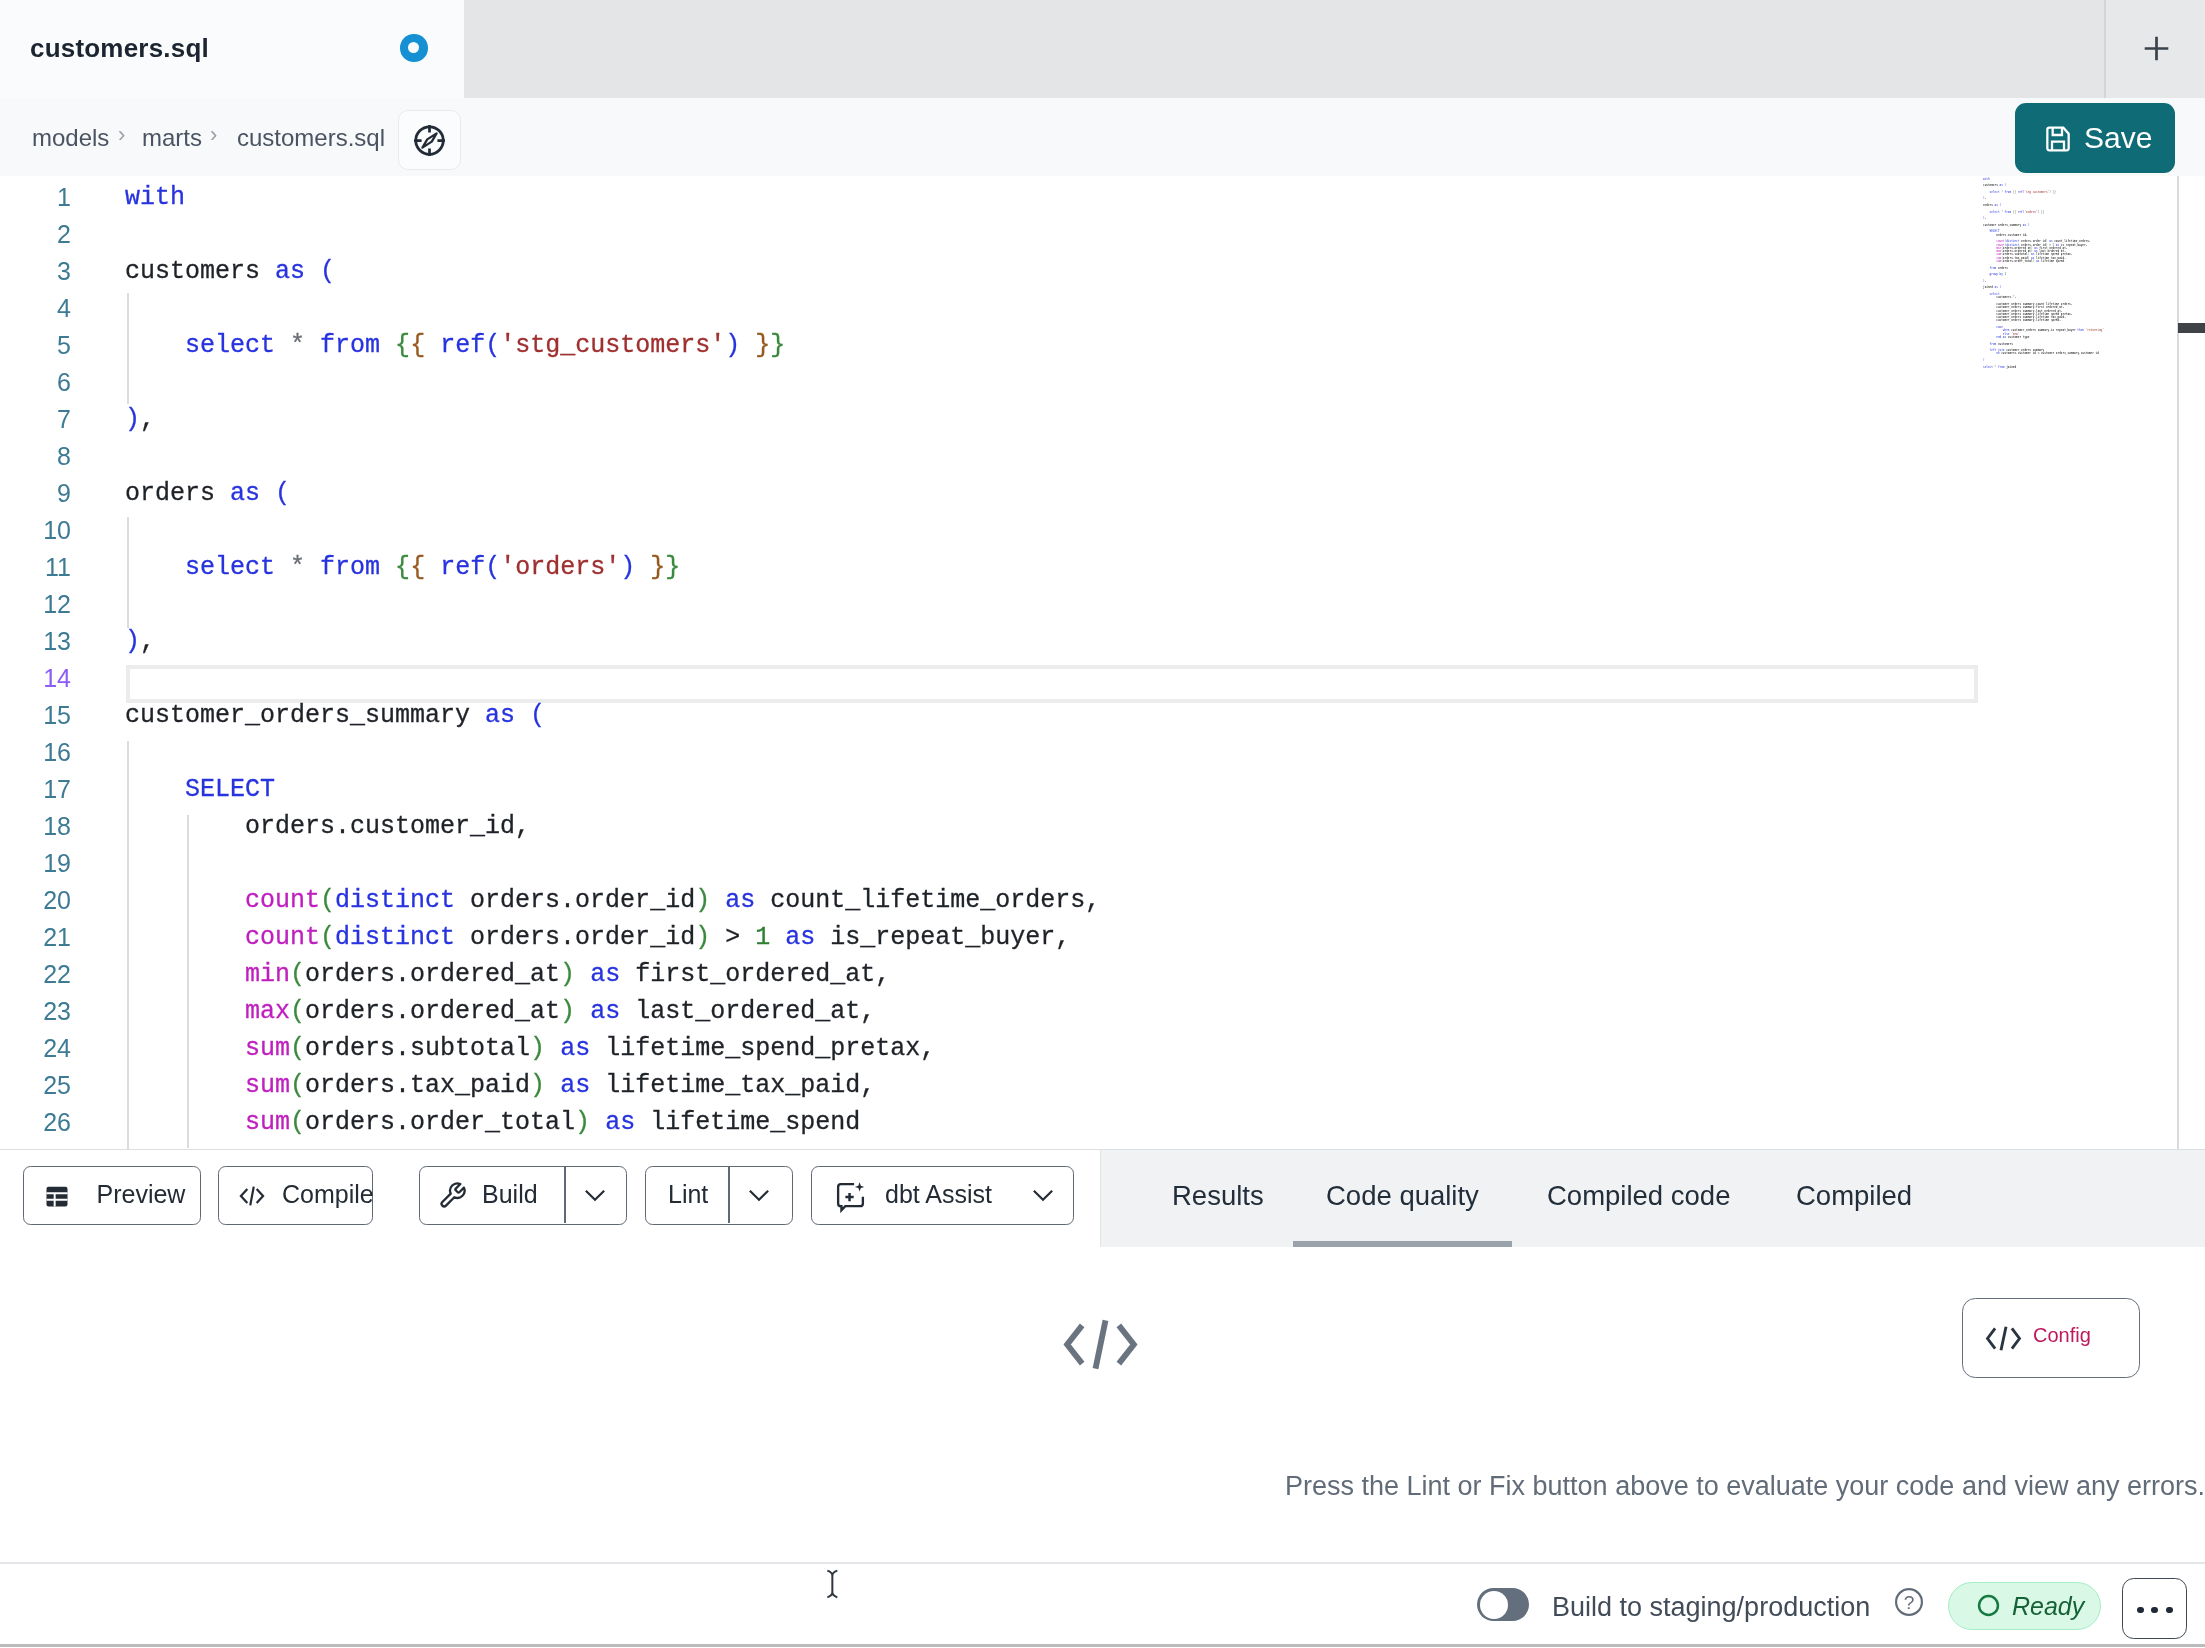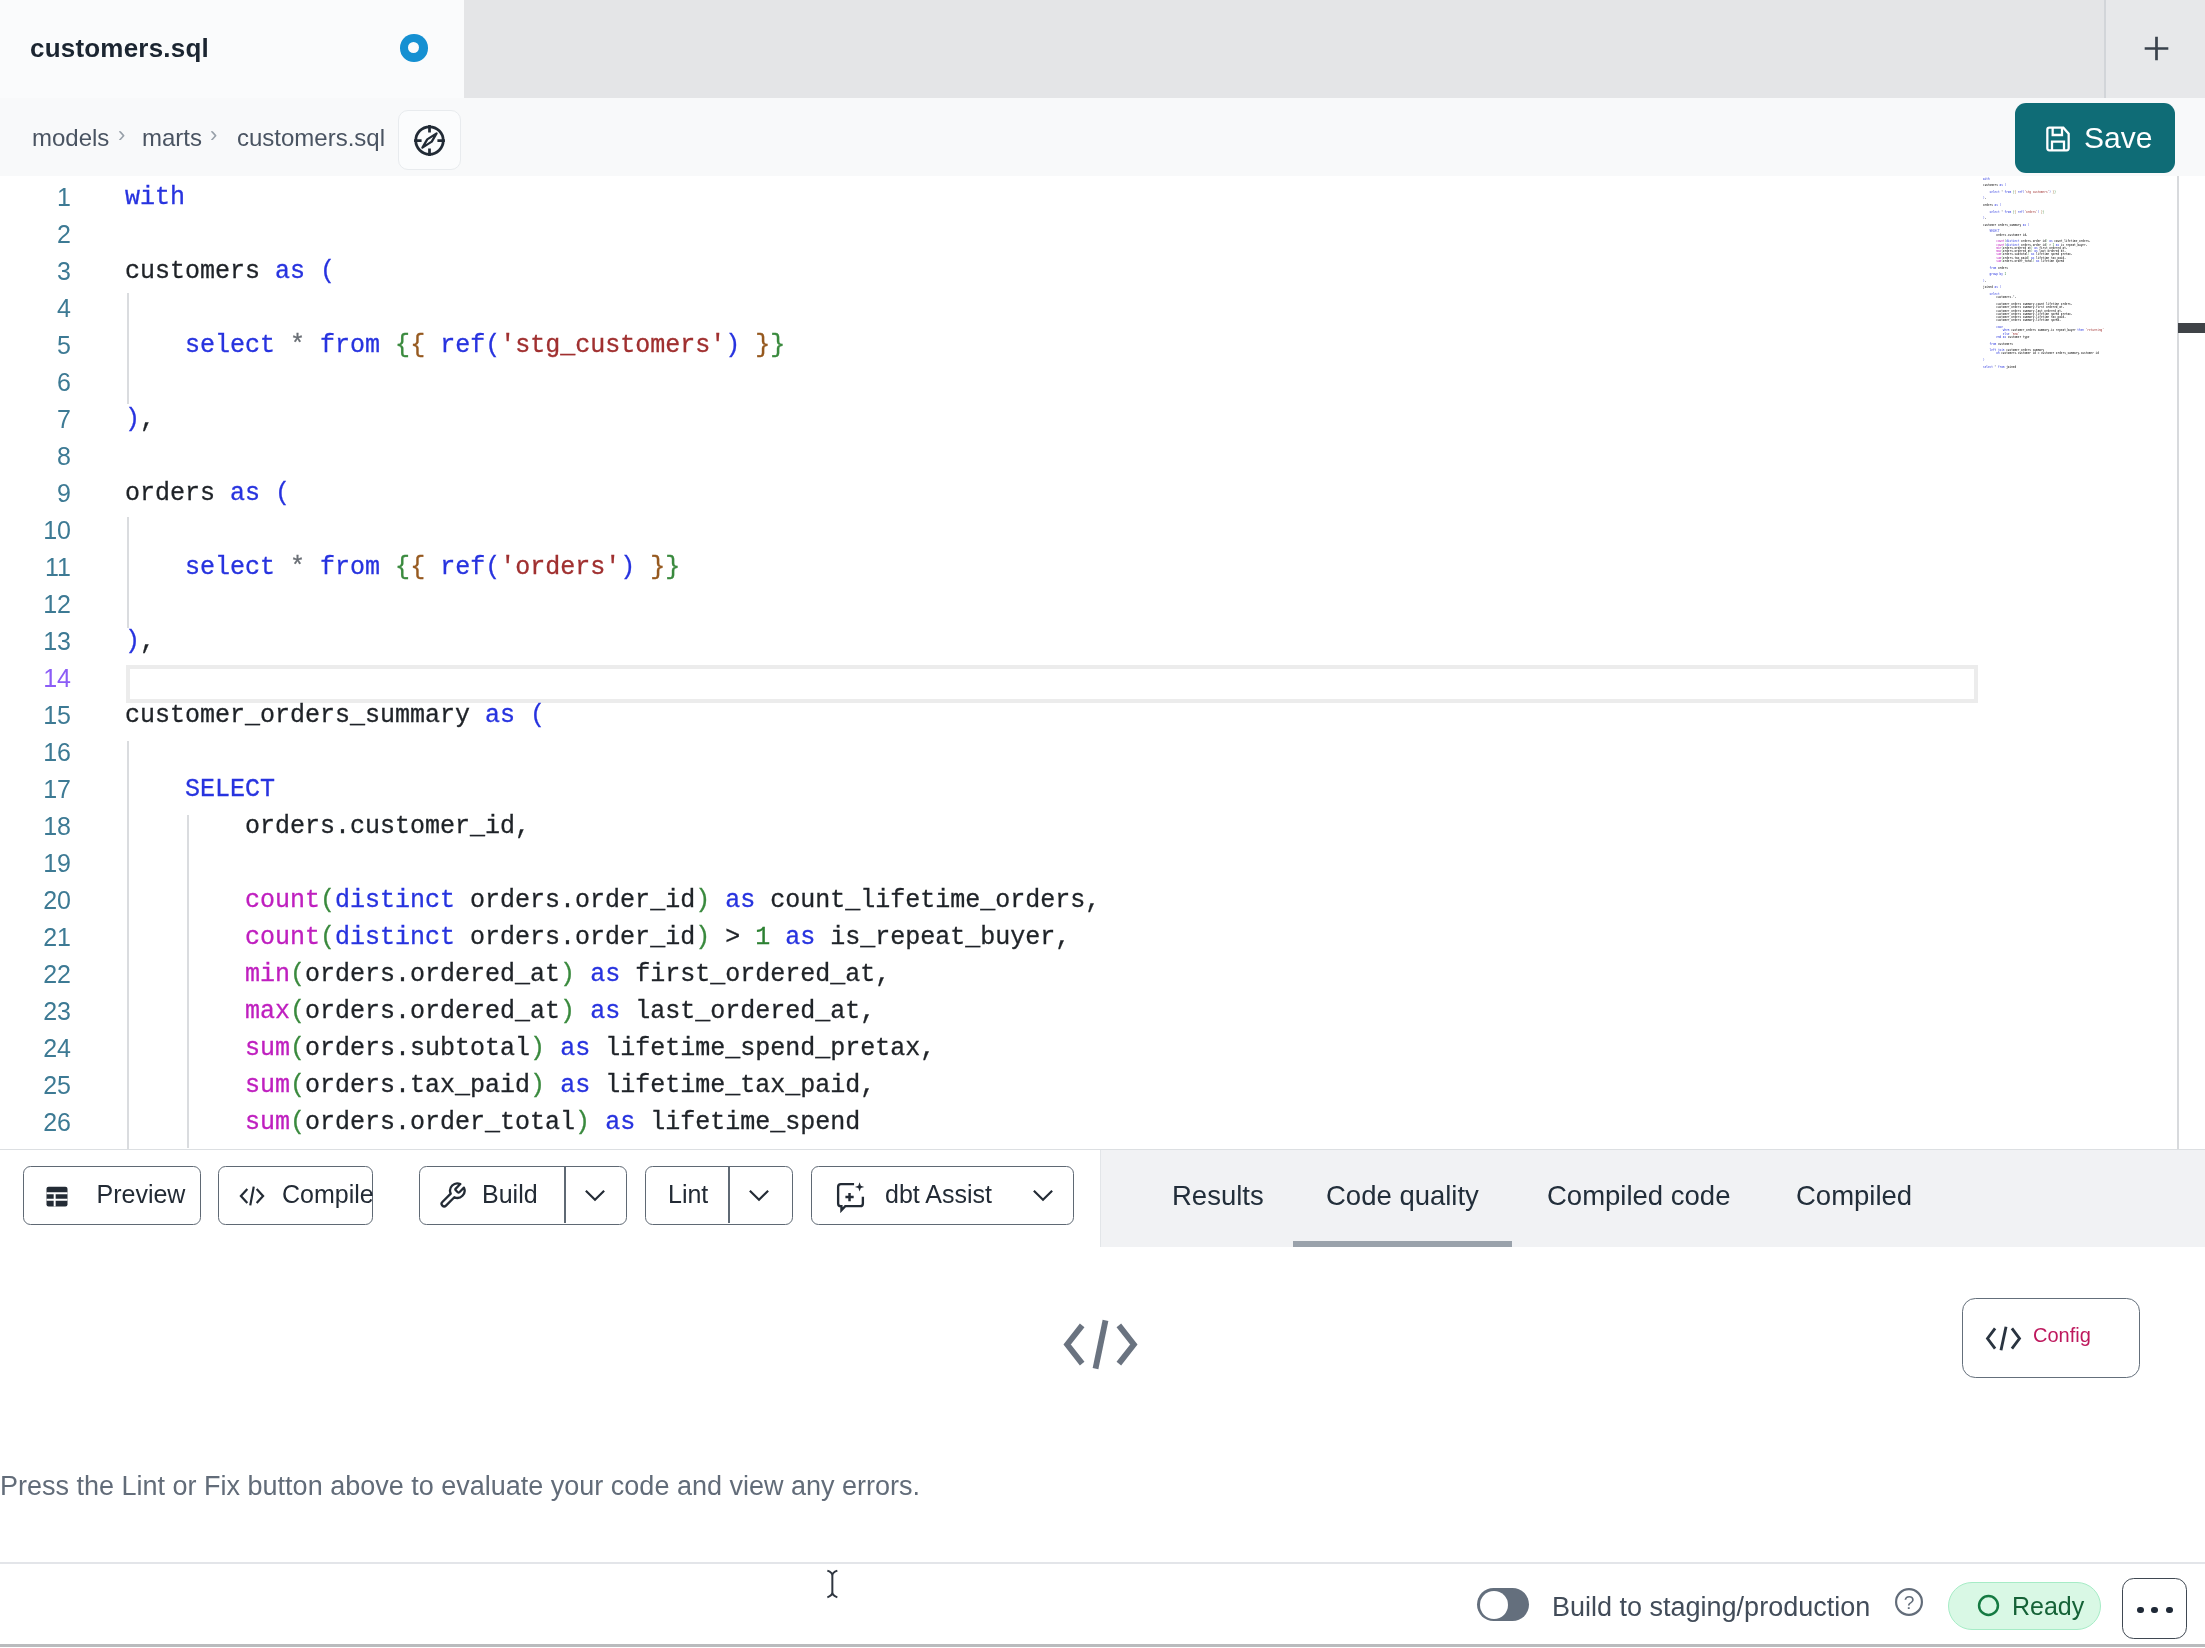--- a/index.html
+++ b/index.html
@@ -47,31 +47,31 @@
 #toolbar { left:0; top:1149px; width:2205px; height:98px; background:#fff; border-top:1.7px solid #dcdfe2; }
 #tabstrip { left:1100px; top:0px; width:1106px; height:97px; background:#f1f2f4; border-left:1.7px solid #e2e5e8; }
 .tbtn { top:16px; height:59px; border:1.7px solid #5f6974; border-radius:7.5px; background:#fff; color:#232b35; font-size:25px; }
 .tbtn .lbl { position:absolute; top:13.3px; }
 .ttab { top:30px; font-size:27.5px; color:#222e3a; }
 #cq-underline { left:1293px; top:91px; width:219px; height:5.8px; background:#9aa2ab; }
 
 
 #content { left:0; top:1247px; width:2205px; height:318px; background:#fff; }
 #nothing-title { left:0; top:1416px; width:2205px; text-align:center; font-size:26px; font-weight:bold; color:#111b28; }
-#nothing-sub { left:0; top:1471px; width:2205px; text-align:left; font-size:27px; color:#626c79; }
+#nothing-sub { left:0; top:1471px; width:2205px; text-align:right; font-size:27px; color:#626c79; }
 #configbtn { left:1962px; top:1298px; width:178px; height:80px; border:1.7px solid #646f7b; border-radius:13.3px; background:#fff; }
 #configbtn span { position:absolute; left:70px; top:25px; font-size:20px; color:#be185d; }
 
 
 #footer { left:0; top:1562px; width:2205px; height:87px; background:#fff; border-top:2.5px solid #e3e5e9; }
 #toggle { left:1477px; top:24px; width:52px; height:33px; border-radius:16.7px; background:#646f7d; }
 #toggle::after { content:""; position:absolute; left:2.5px; top:2.5px; width:28px; height:28px; border-radius:50%; background:#fff; }
 #deferlbl { left:1552px; top:27.5px; font-size:27px; color:#424c59; }
 #readypill { left:1948px; top:18.3px; width:153px; height:48px; border-radius:24px; background:#d9f8e5; border:1.7px solid #a6ecc6; }
-#readypill span { position:absolute; left:63px; top:9.2px; font-size:25px; color:#156237; }
+#readypill span { position:absolute; left:63px; top:9.2px; font-size:25px; color:#156237;font-style:italic; }
 #morebtn { left:2122px; top:14px; width:65px; height:61px; border:1.7px solid #3f4852; border-radius:11.7px; background:#fff; }
 .dot { position:absolute; top:27.5px; width:6.7px; height:6.7px; border-radius:50%; background:#1f2937; }
 </style>
 </head>
 <body>
 <div id="root">
 
   <div id="tabbar" class="abs"></div>
   <div id="activetab" class="abs"></div>
   <div id="tabtitle" class="abs">customers.sql</div>

